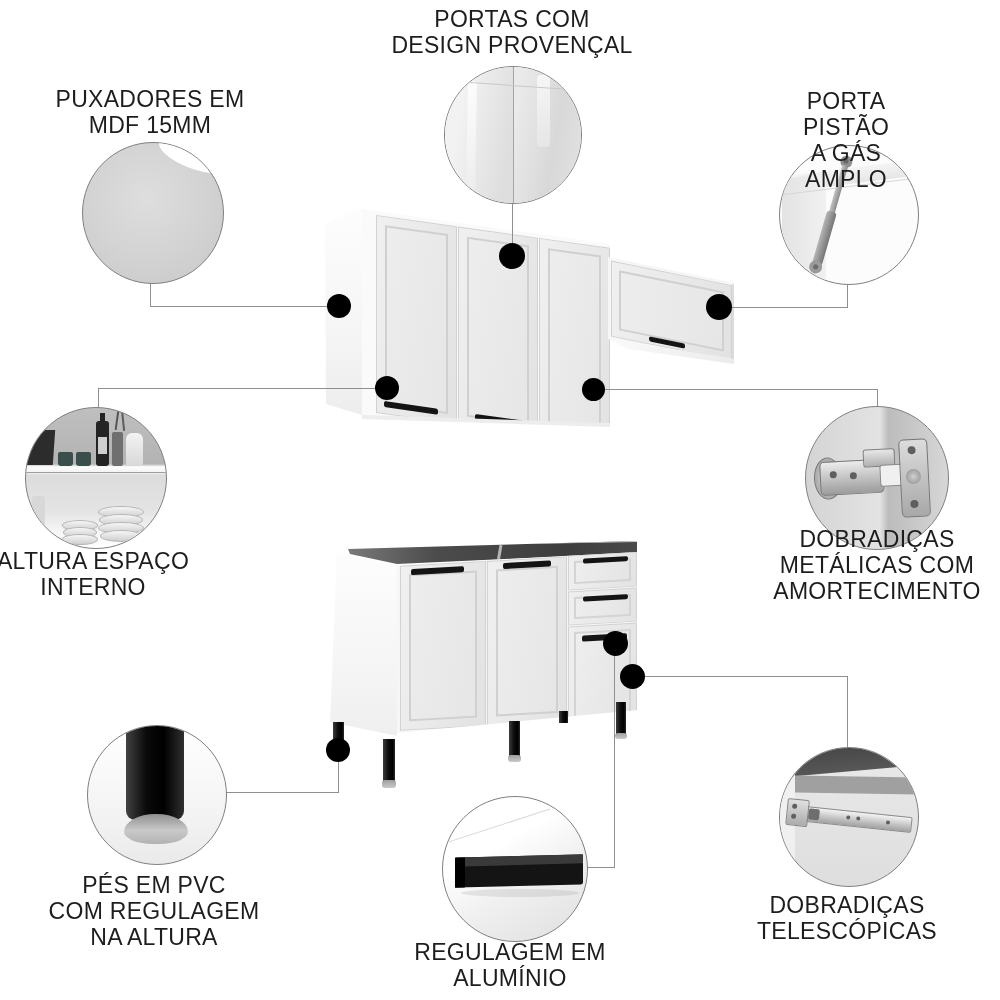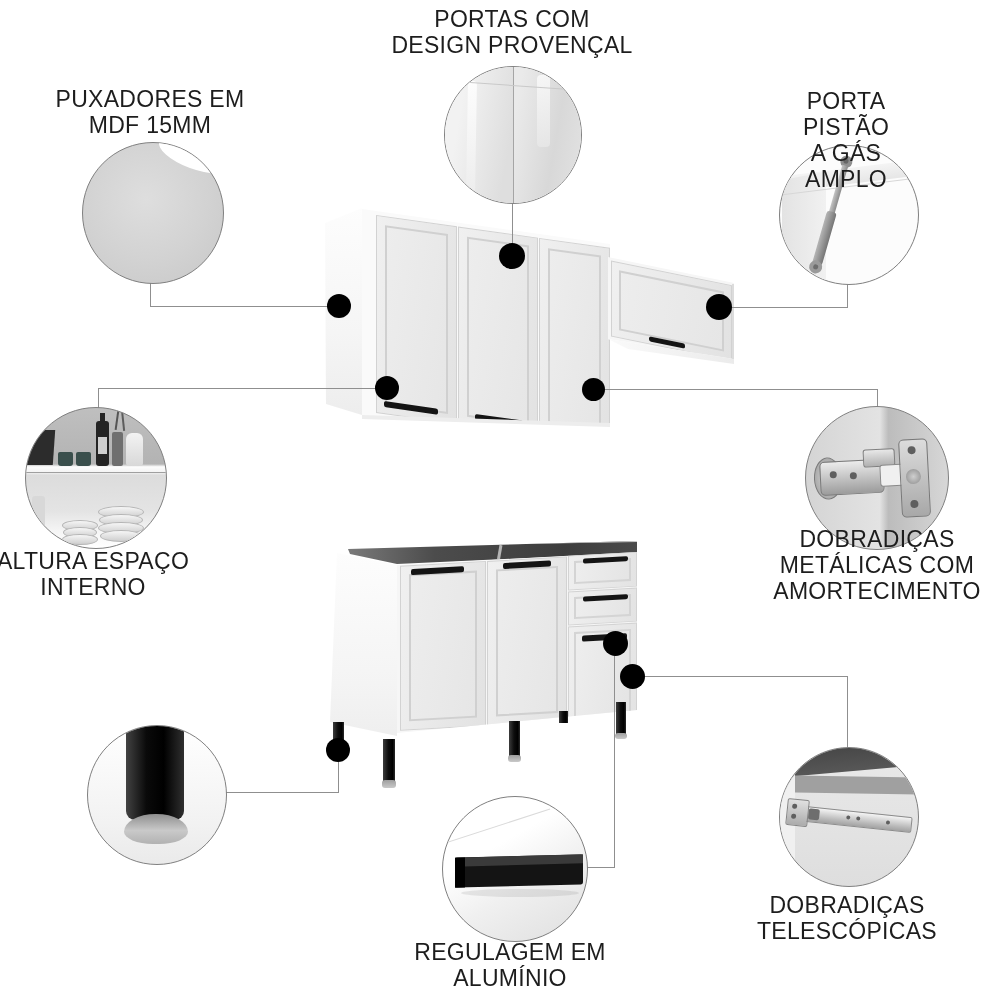--- a/index.html
+++ b/index.html
@@ -37,20 +37,23 @@
 DESIGN PROVENÇAL</div>
   <div class="label" style="left:150px;top:86px;">PUXADORES EM
 MDF 15MM</div>
   <div class="label" style="left:846px;top:88px;">PORTA PISTÃO
 A GÁS AMPLO</div>
   <div class="label" style="left:93px;top:548px;">ALTURA ESPAÇO
 INTERNO</div>
   <div class="label" style="left:877px;top:526px;">DOBRADIÇAS
 METÁLICAS COM
 AMORTECIMENTO</div>
+  <div class="label" style="left:154px;top:872px;">PÉS EM PVC
+COM REGULAGEM
+NA ALTURA</div>
   <div class="label" style="left:510px;top:939px;">REGULAGEM EM
 ALUMÍNIO</div>
   <div class="label" style="left:847px;top:892px;">DOBRADIÇAS
 TELESCÓPICAS</div>
 
   <div class="line" style="left:512px;top:202px;width:1px;height:54px;"></div>
   <div class="line" style="left:150px;top:281px;width:1px;height:26px;"></div>
   <div class="line" style="left:150px;top:306px;width:190px;height:1px;"></div>
   <div class="line" style="left:847px;top:282px;width:1px;height:26px;"></div>
   <div class="line" style="left:719px;top:307px;width:129px;height:1px;"></div>

